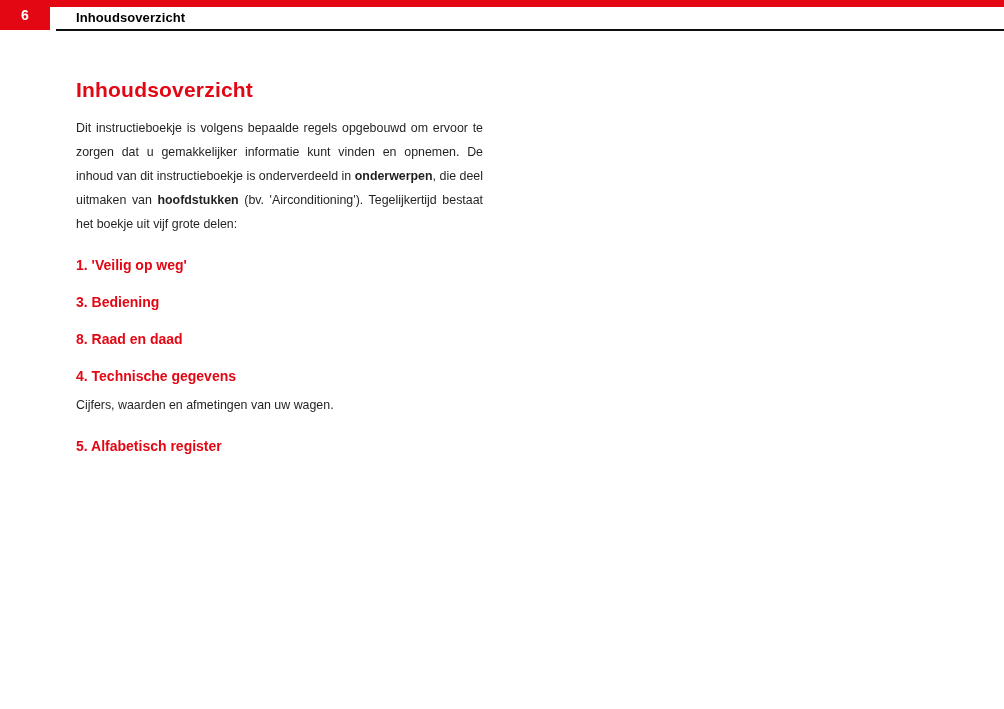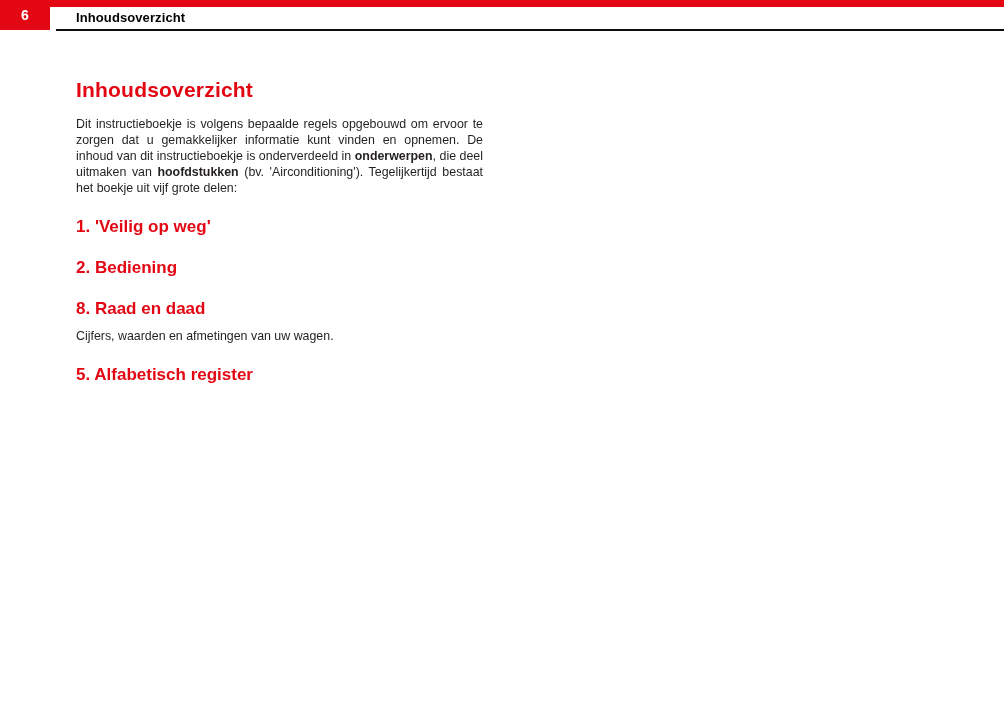--- a/index.html
+++ b/index.html
@@ -68,29 +68,29 @@
   }
   .doc-title {
     color: var(--red);
     font-size: 21px;
     font-weight: bold;
     margin: 0 0 14px 0;
     letter-spacing: 0.2px;
   }
   .body-text {
     font-size: 12.4px;
-    line-height: 16px;
+    line-height: 24px;
     text-align: justify;
     color: var(--ink);
     margin: 0;
   }
   .body-text strong { font-weight: bold; }
   .section-heading {
     color: var(--red);
-    font-size: 17px;
+    font-size: 14px;
     font-weight: bold;
     margin: 21px 0 9px 0;
   }
   .end-marker {
     color: var(--red);
     font-size: 11px;
     padding-left: 2px;
   }
 </style>
 </head>
@@ -104,22 +104,23 @@
   <div class="header-rule"></div>
 
   <div class="content">
 
     <h1 class="doc-title">Inhoudsoverzicht</h1>
 
     <p class="body-text"><span>Dit instructieboekje is volgens bepaalde regels opgebouwd om ervoor te zorgen dat u gemakkelijker informatie kunt vinden en opnemen. De inhoud van dit instructieboekje is onderverdeeld in </span><strong>onderwerpen</strong><span>, die deel uitmaken van </span><strong>hoofdstukken</strong><span> (bv. 'Airconditioning'). Tegelijkertijd bestaat het boekje uit vijf grote delen:</span></p>
 
     <h2 class="section-heading">1. 'Veilig op weg'</h2>
 
-    <h2 class="section-heading">2. Bediening</h2>
+    <h2 class="section-heading">3. Bediening</h2>
 
     <h2 class="section-heading">8. Raad en daad</h2>
 
+    <h2 class="section-heading">4. Technische gegevens</h2>
     <p class="body-text">Cijfers, waarden en afmetingen van uw wagen.</p>
 
     <h2 class="section-heading">5. Alfabetisch register</h2>
 
   </div>
 </div>
 
 </body></html>

